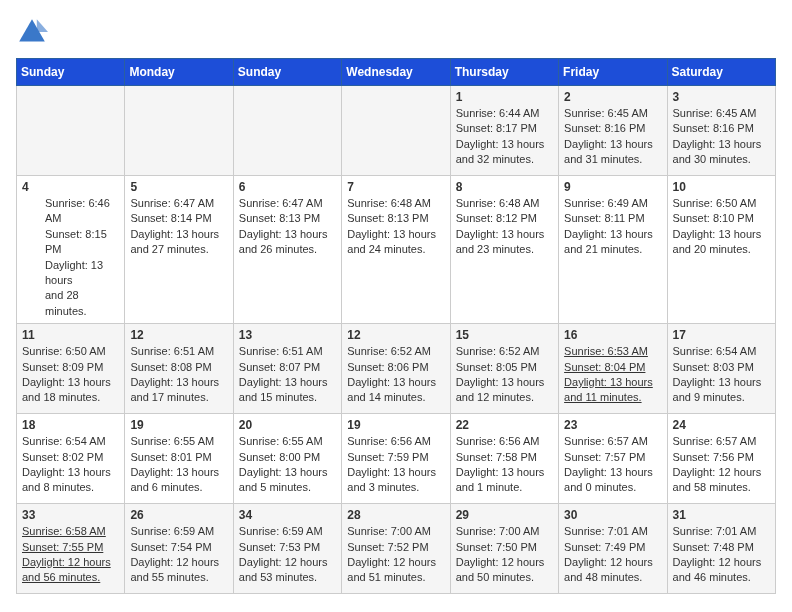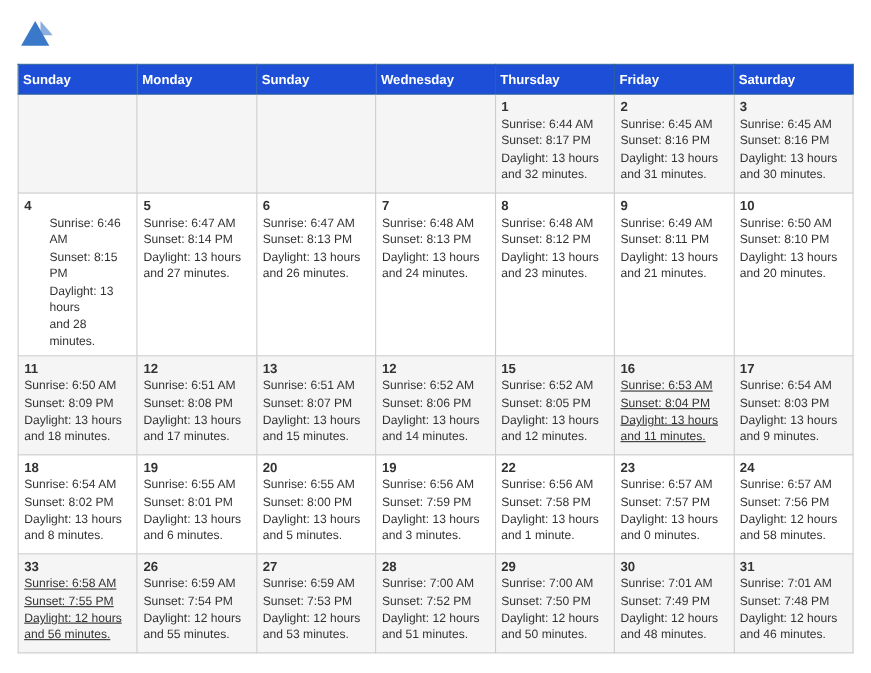--- a/index.html
+++ b/index.html
@@ -306,21 +306,21 @@
 and 56 minutes.</div>
         </td>
         <td>
           <span class="day-num">26</span>
           <div class="day-info" style="white-space: pre-line;">Sunrise: 6:59 AM
 Sunset: 7:54 PM
 Daylight: 12 hours
 and 55 minutes.</div>
         </td>
         <td>
-          <span class="day-num">27</span>
+          <span class="day-num">34</span>
           <div class="day-info" style="white-space: pre-line;">Sunrise: 6:59 AM
 Sunset: 7:53 PM
 Daylight: 12 hours
 and 53 minutes.</div>
         </td>
         <td>
           <span class="day-num">28</span>
           <div class="day-info" style="white-space: pre-line;">Sunrise: 7:00 AM
 Sunset: 7:52 PM
 Daylight: 12 hours

